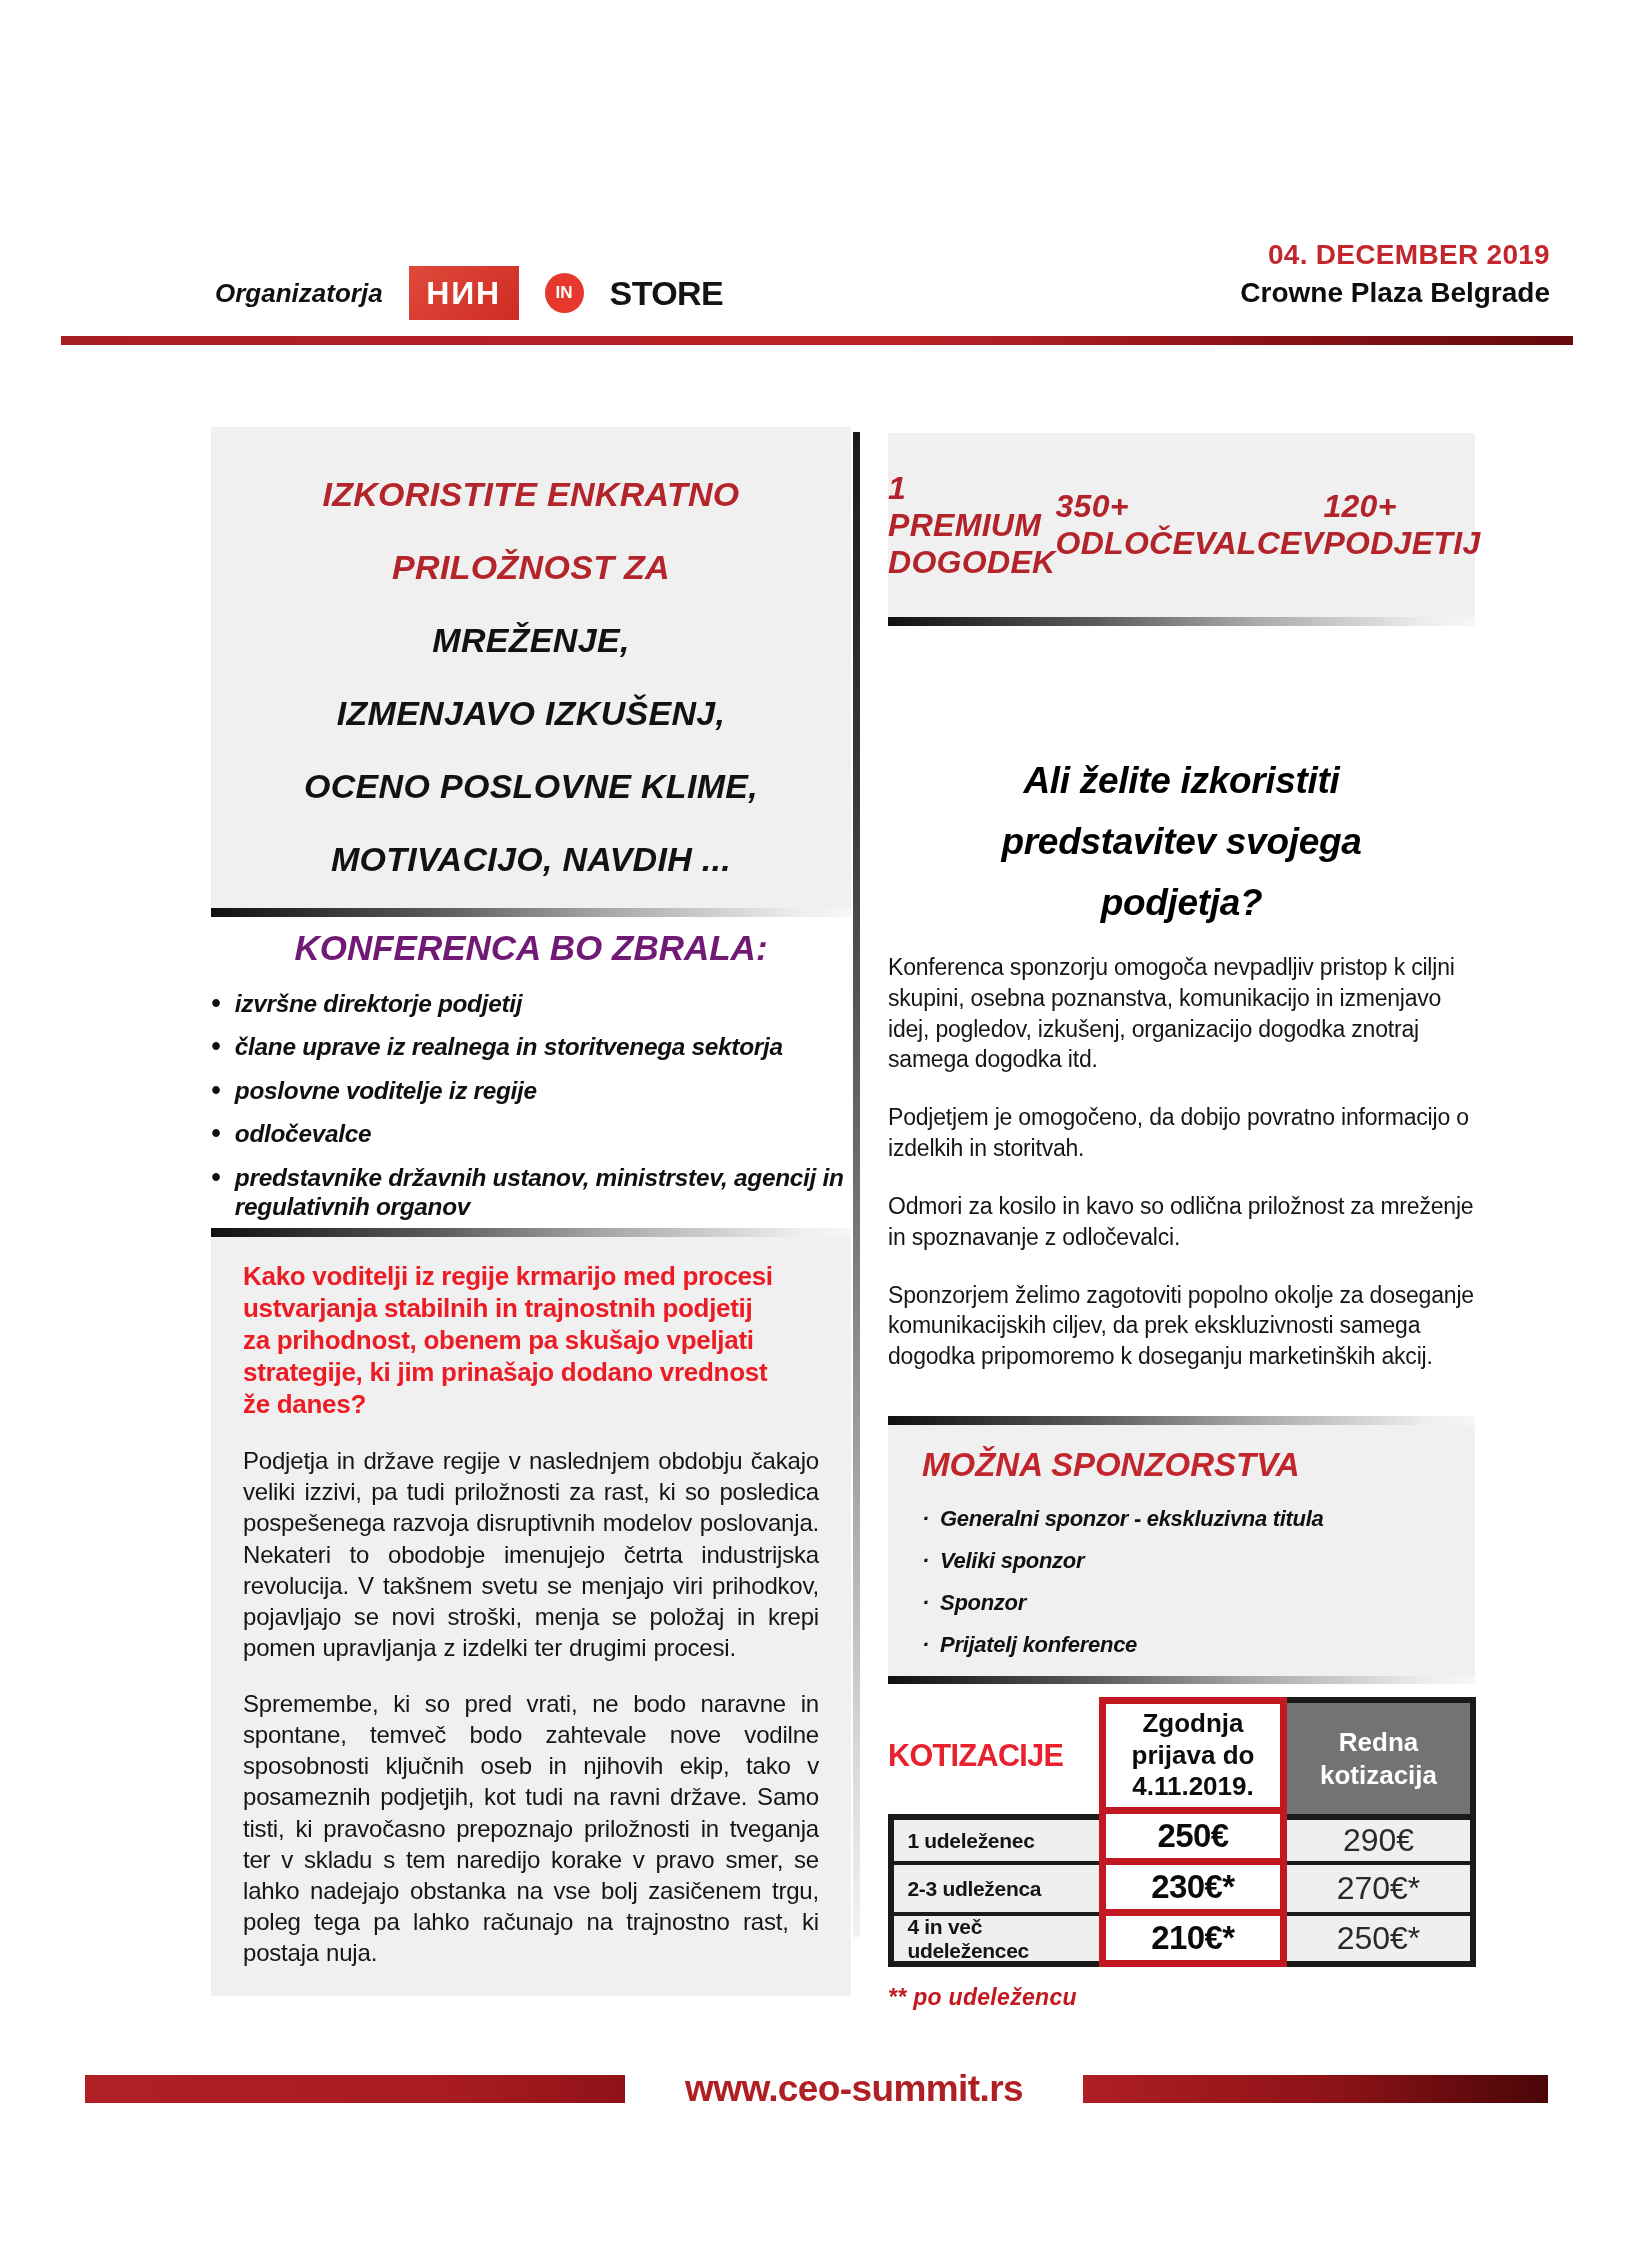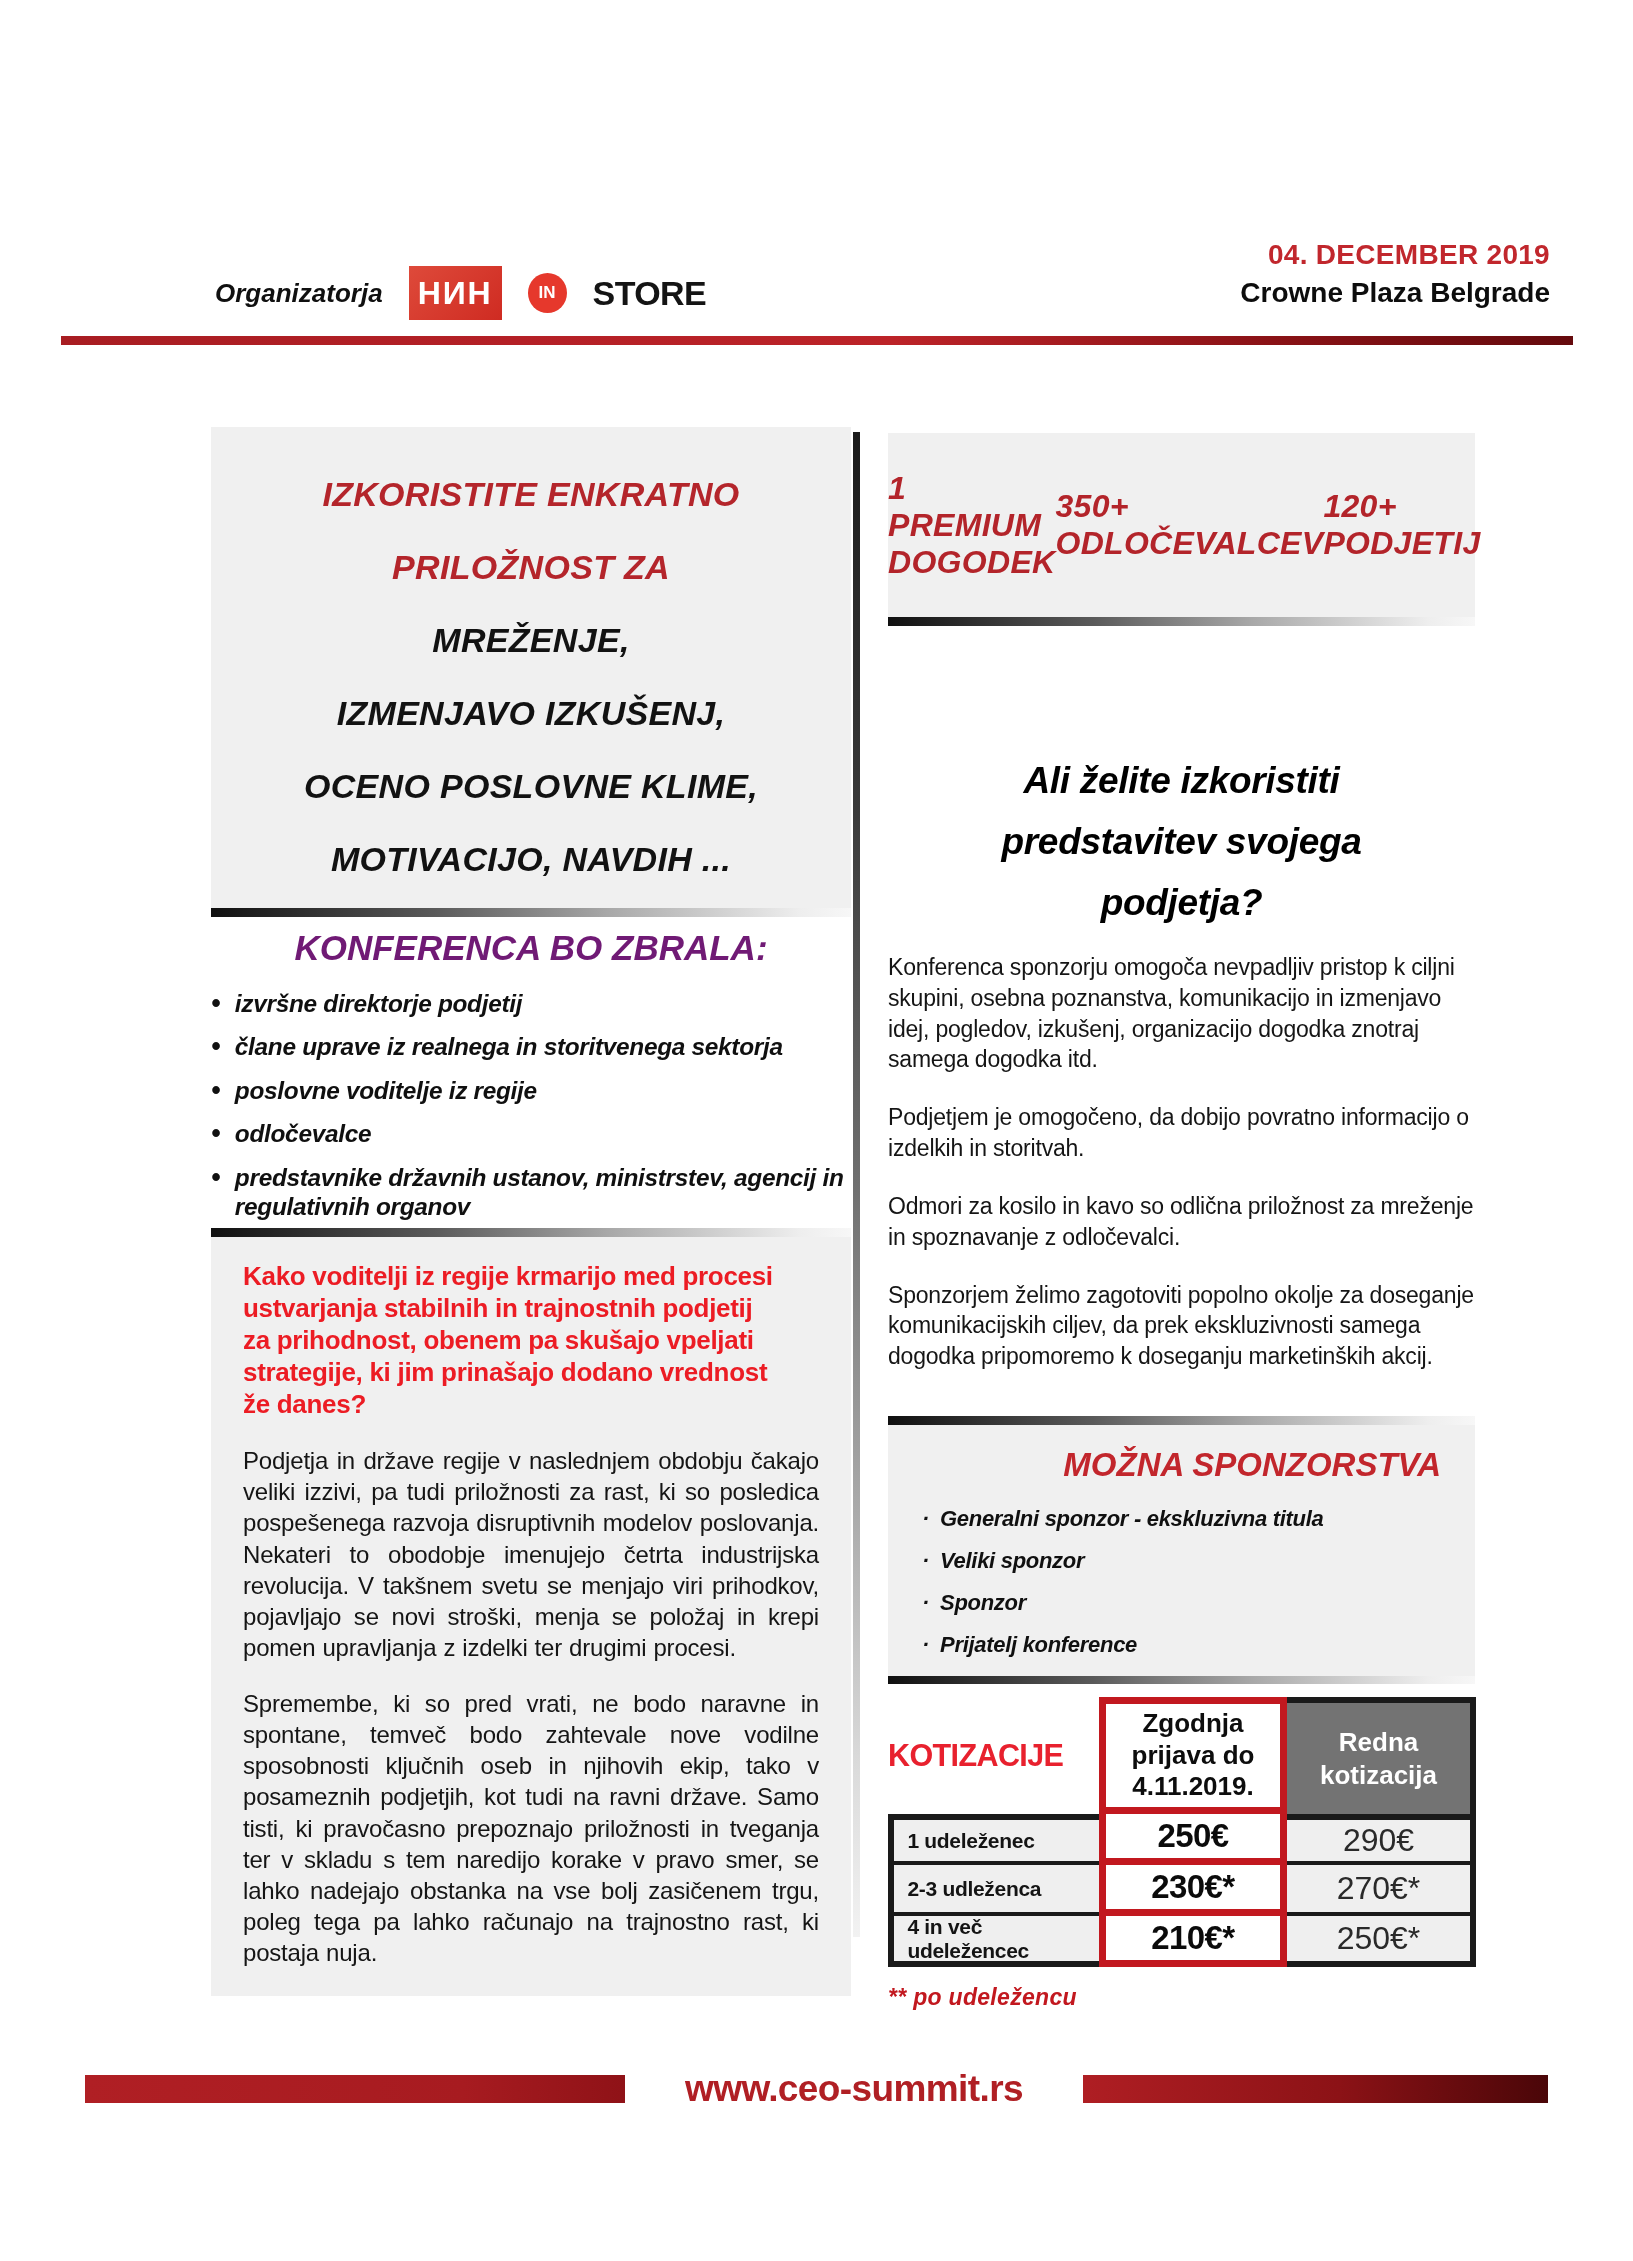--- a/index.html
+++ b/index.html
@@ -9,21 +9,21 @@
     width: 1634px; height: 2261px;
     background: #ffffff;
     font-family: "Liberation Sans", sans-serif;
     color: #111;
     overflow: hidden;
   }
 
   
   .org-row { position:absolute; left:215px; top:259px; height:68px; display:flex; align-items:center; gap:26px; }
   .org-label { font-size:26px; font-weight:800; font-style:italic; color:#101010; }
-  .nin-logo { width:93px; height:54px; background:linear-gradient(135deg,#de4a3a,#cf2b22); color:#fff;
+  .nin-logo { width:110px; height:54px; background:linear-gradient(135deg,#de4a3a,#cf2b22); color:#fff;
               display:flex; align-items:center; justify-content:center; font-weight:800; font-size:32px; letter-spacing:1.8px; }
   .instore { display:flex; align-items:center; gap:26px; }
   .in-circle { width:39px; height:40px; border-radius:50%; background:#e6382c; color:#fff; display:flex;
                align-items:center; justify-content:center; font-weight:800; font-size:17px; }
   .store-word { font-weight:800; font-size:34px; letter-spacing:-0.6px; color:#141414; }
   .date-block { position:absolute; right:84px; top:239px; text-align:right; }
   .date-line { color:#c1272d; font-weight:800; font-size:28px; letter-spacing:0.3px; }
   .venue-line { color:#0d0d0d; font-weight:800; font-size:28px; margin-top:6px; }
   .hrule { position:absolute; left:61px; top:336px; width:1512px; height:9.2px;
            background:linear-gradient(90deg,#a81d22 0%,#b42026 30%,#bc2328 55%,#8a1216 80%,#650a0d 100%); }
@@ -61,21 +61,21 @@
   .statline { font-size:32px; font-weight:800; font-style:italic; color:#b3242a; letter-spacing:0.3px; }
 
   .r-heading { position:absolute; left:888px; top:742px; width:587px; text-align:center; }
   .r-heading div { font-size:37px; font-weight:800; font-style:italic; line-height:1.22; color:#000; letter-spacing:-0.3px;margin-top:16px; }
 
   .r-paras { position:absolute; left:888px; top:952px; width:587px; }
   .r-paras p { font-size:23px; line-height:1.34; color:#151515; letter-spacing:-0.2px; margin-bottom:27px; }
 
   .boxD { position:absolute; left:888px; top:1416px; width:587px; }
   .boxD .inner { padding:21px 34px 18.3px; }
-  .spon-title { text-align:right; color:#c2262c; font-size:33px; font-weight:800; font-style:italic; margin-bottom:22px; }
+  .spon-title { text-align:left; color:#c2262c; font-size:33px; font-weight:800; font-style:italic; margin-bottom:22px; }
   .spon-item { display:flex; gap:11px; align-items:baseline; font-size:22px; font-weight:700; font-style:italic;
                letter-spacing:-0.3px; color:#101010; margin-bottom:16px; }
   .spon-item:last-child { margin-bottom:0; }
 
   
   .pricing { position:absolute; left:888px; top:1697px; width:587px; }
   .ptable { display:grid; grid-template-columns:211px 188px 189px; grid-template-rows:117px 51px 51px 51px; }
   .c-kotiz { display:flex; align-items:center; font-size:30.5px; font-weight:800; color:#e8212e; letter-spacing:-0.6px; }
   .c-ehead { background:#fff; border:7.3px solid #c2181f; display:flex; align-items:center; justify-content:center;
              text-align:center; font-weight:800; font-size:26px; line-height:1.22; padding:0 6.1px; color:#0d0d0d; }

